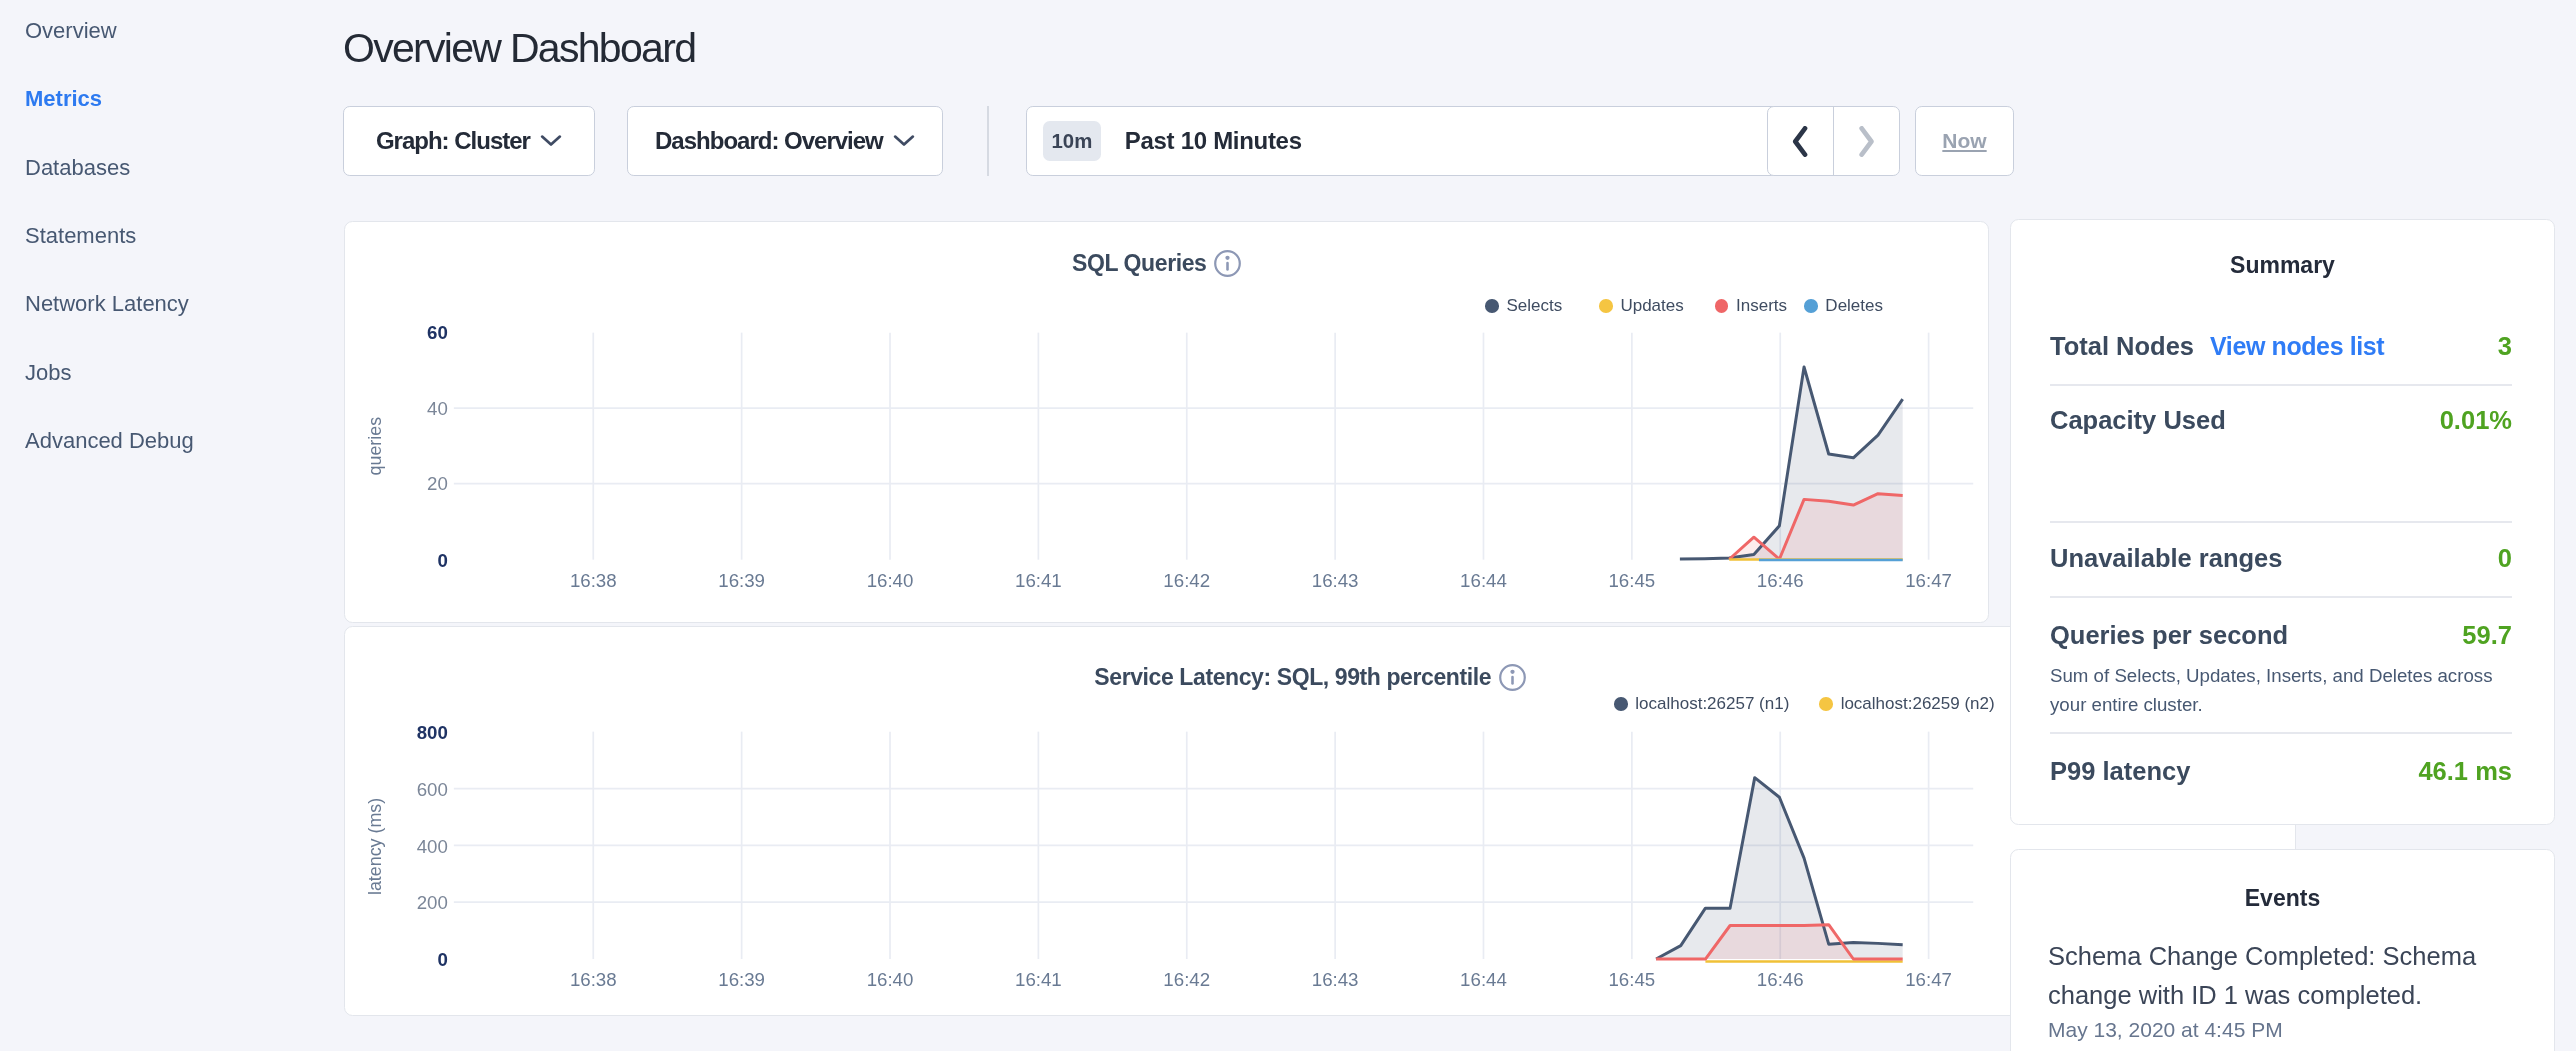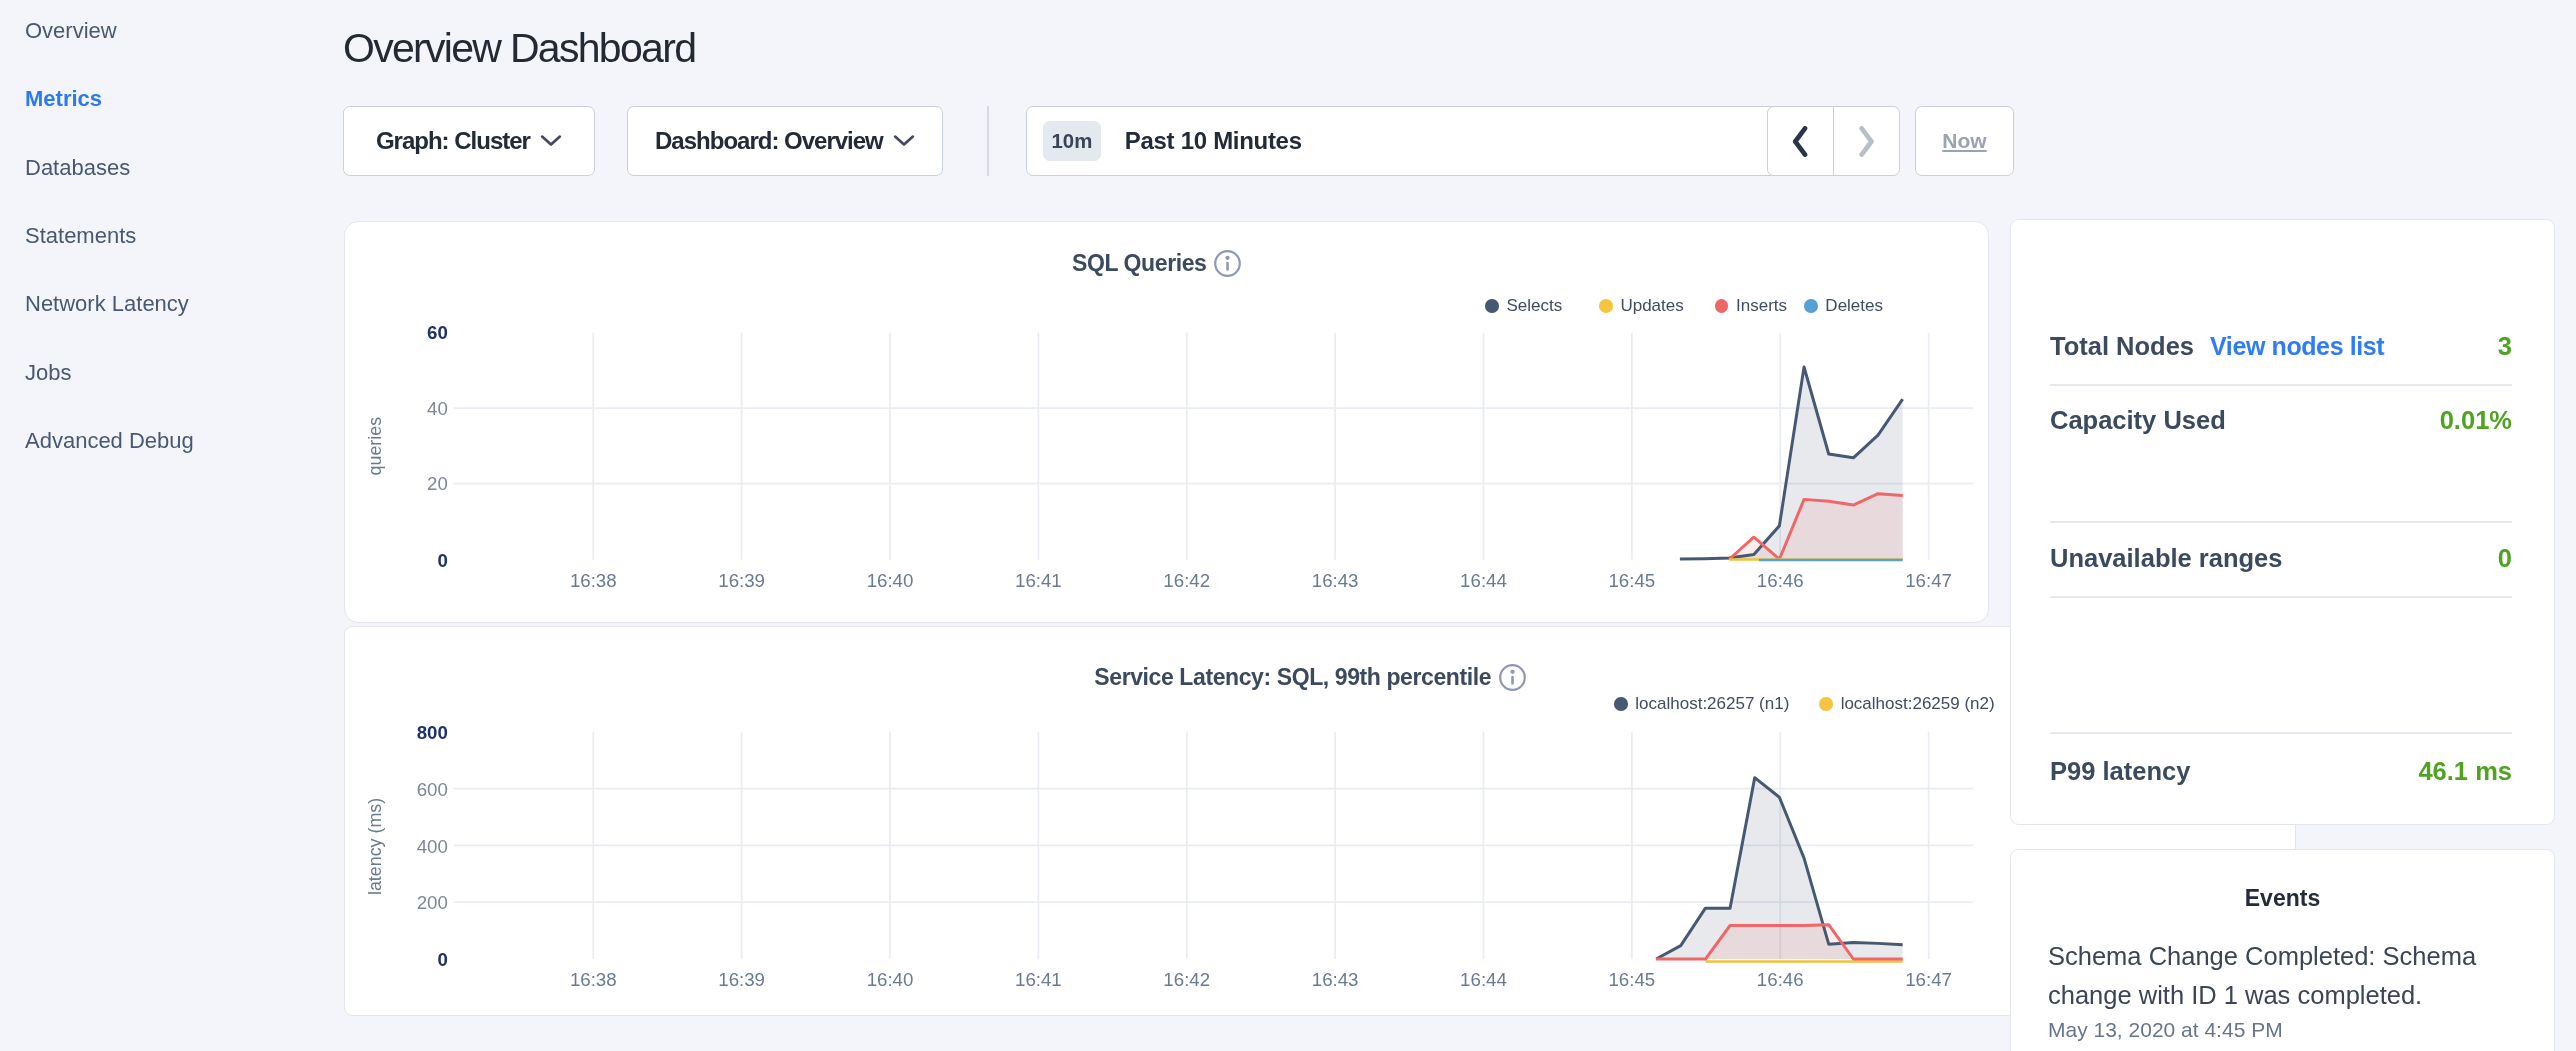--- a/index.html
+++ b/index.html
@@ -26,21 +26,21 @@
 #timebox { left:1026px; width:809px; display:flex; align-items:center; }
 .badge10m { display:inline-block; background:#e4e8ef; border-radius:6.8px; font-size:20.4px; font-weight:bold; color:#3a4456; line-height:40px; padding:0 8.5px; margin-left:16px; }
 #timebox .tlabel { margin-left:24px; }
 #grp { left:1767px; width:133px; display:flex; }
 #grp .half { flex:1; display:flex; align-items:center; justify-content:center; }
 #grp .half:first-child { border-right:1.7px solid #c9cfdc; }
 #nowbtn { left:1915px; width:99px; display:flex; align-items:center; justify-content:center; font-size:21px; font-weight:bold; color:#9aa3b1;text-decoration:underline; }
 
 
 .card { position:absolute; background:#fff; border:1.7px solid #e3e6ec; border-radius:8.5px; }
-#card1 { left:344px; top:221px; width:1645px; height:402px;border-radius:14px; }
+#card1 { left:344px; top:221px; width:1645px; height:402px; }
 #card2 { left:344px; top:626px; width:1952px; height:390px; }
 #summary { left:2010px; top:219px; width:545px; height:606px; }
 #events { left:2010px; top:849px; width:545px; height:340px; }
 
 .ctitle { position:absolute; left:-9.4px; width:100%; display:flex; align-items:center; justify-content:center; }
 #card1 .ctitle { top:27px; }
 #card2 .ctitle { top:36px; }
 .ctitle .t { font-size:23px; font-weight:bold; color:#3b4a5e; letter-spacing:-0.4px; }
 .ctitle svg { margin-left:6.8px; }
 
@@ -251,27 +251,30 @@
     </g>
     <polygon points="1542,390.4 1571,374.7 1600,330.6 1629,330.6 1658,177.1 1687,200.2 1716,271.7 1745,373 1774,371 1803,372 1832,373.7 1832,390.4" fill="rgba(71,88,114,0.13)"></polygon>
     <polygon points="1542,390.4 1571,390.4 1600,390.4 1629,351 1658,351 1687,351 1716,351 1745,350 1774,390.4 1803,390.4 1832,390.4" fill="rgba(239,103,103,0.12)"></polygon>
     <polyline points="1600,393.4 1832,393.4" fill="none" stroke="#f0c137" stroke-width="3"></polyline>
     <polyline points="1542,390.4 1571,374.7 1600,330.6 1629,330.6 1658,177.1 1687,200.2 1716,271.7 1745,373 1774,371 1803,372 1832,373.7" fill="none" stroke="#475872" stroke-width="3.5" stroke-linejoin="round"></polyline>
     <polyline points="1542,390.4 1571,390.4 1600,390.4 1629,351 1658,351 1687,351 1716,351 1745,350 1774,390.4 1803,390.4 1832,390.4" fill="none" stroke="#ef6767" stroke-width="3.5" stroke-linejoin="round"></polyline>
   </svg>
 </div>
 
 <div class="card" id="summary">
+  <div class="panel-title" style="top:32px">Summary</div>
   <div class="srow" style="top:112px"><span class="h">Total Nodes</span><a class="link">View nodes list</a><span class="val">3</span></div>
   <div class="sdiv" style="top:164px"></div>
   <div class="srow" style="top:186px"><span class="h">Capacity Used</span><span class="val">0.01%</span>
     </div>
   <div class="sdiv" style="top:301px"></div>
   <div class="srow" style="top:324px"><span class="h">Unavailable ranges</span><span class="val">0</span></div>
   <div class="sdiv" style="top:376px"></div>
+  <div class="srow" style="top:401px"><span class="h">Queries per second</span><span class="val">59.7</span>
+    <div class="desc">Sum of Selects, Updates, Inserts, and Deletes across<br>your entire cluster.</div></div>
   <div class="sdiv" style="top:512px"></div>
   <div class="srow" style="top:537px"><span class="h">P99 latency</span><span class="val">46.1 ms</span></div>
 </div>
 
 <div class="card" id="events">
   <div class="panel-title" style="top:35px">Events</div>
   <div class="etext" style="top:87px">Schema Change Completed: Schema<br>change with ID 1 was completed.</div>
   <div class="edate" style="top:168px">May 13, 2020 at 4:45 PM</div>
 </div>
 

